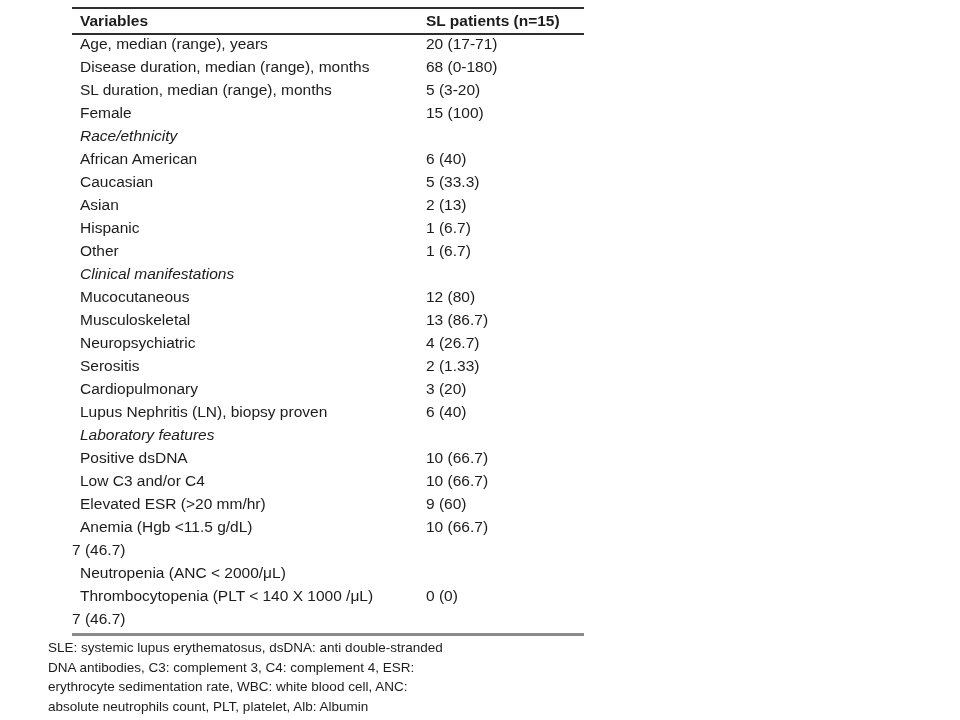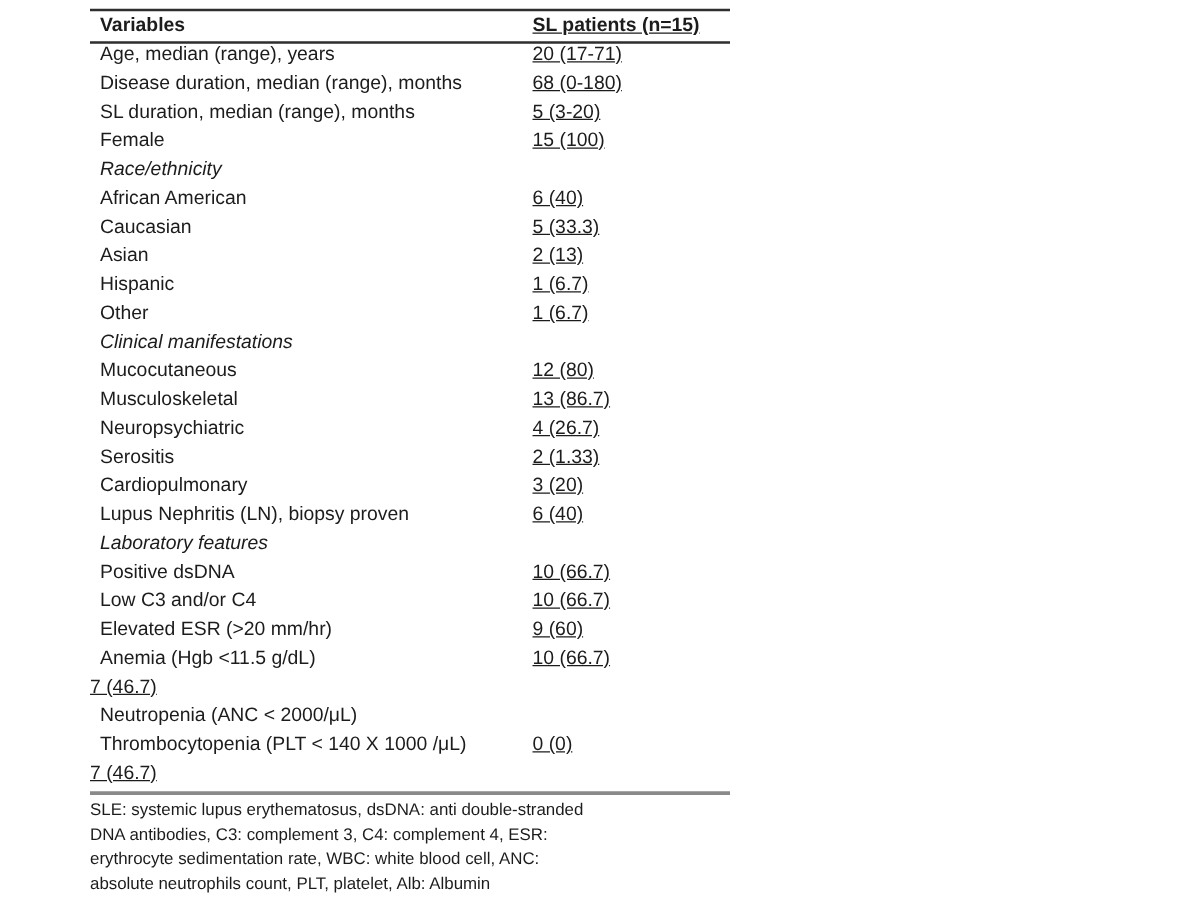--- a/index.html
+++ b/index.html
@@ -32,40 +32,39 @@
   }
   .col-label {
     width: 354px;
     padding-left: 8px;
     box-sizing: border-box;
     white-space: nowrap;
   }
   .col-value {
     flex: 1;
     white-space: nowrap;
-    text-decoration: underline;
   }
   .tbody {
     border-bottom: 3px solid #8a8a8a;
   }
   .row {
     display: flex;
     align-items: flex-start;
     height: 23px;
     font-size: 15.5px;
   }
   .row.italic .col-label {
   }
   .row.section .col-label {
     font-style: italic;
     font-weight: normal;
   }
   .footnote {
     position: absolute;
-    left: 72px;
+    left: 48px;
     top: 638px;
     font-size: 13.5px;
     line-height: 19.5px;
     color: #1c1c1c;
   }
 </style>
 </head>
 <body>
 
 <div class="table-wrap">

